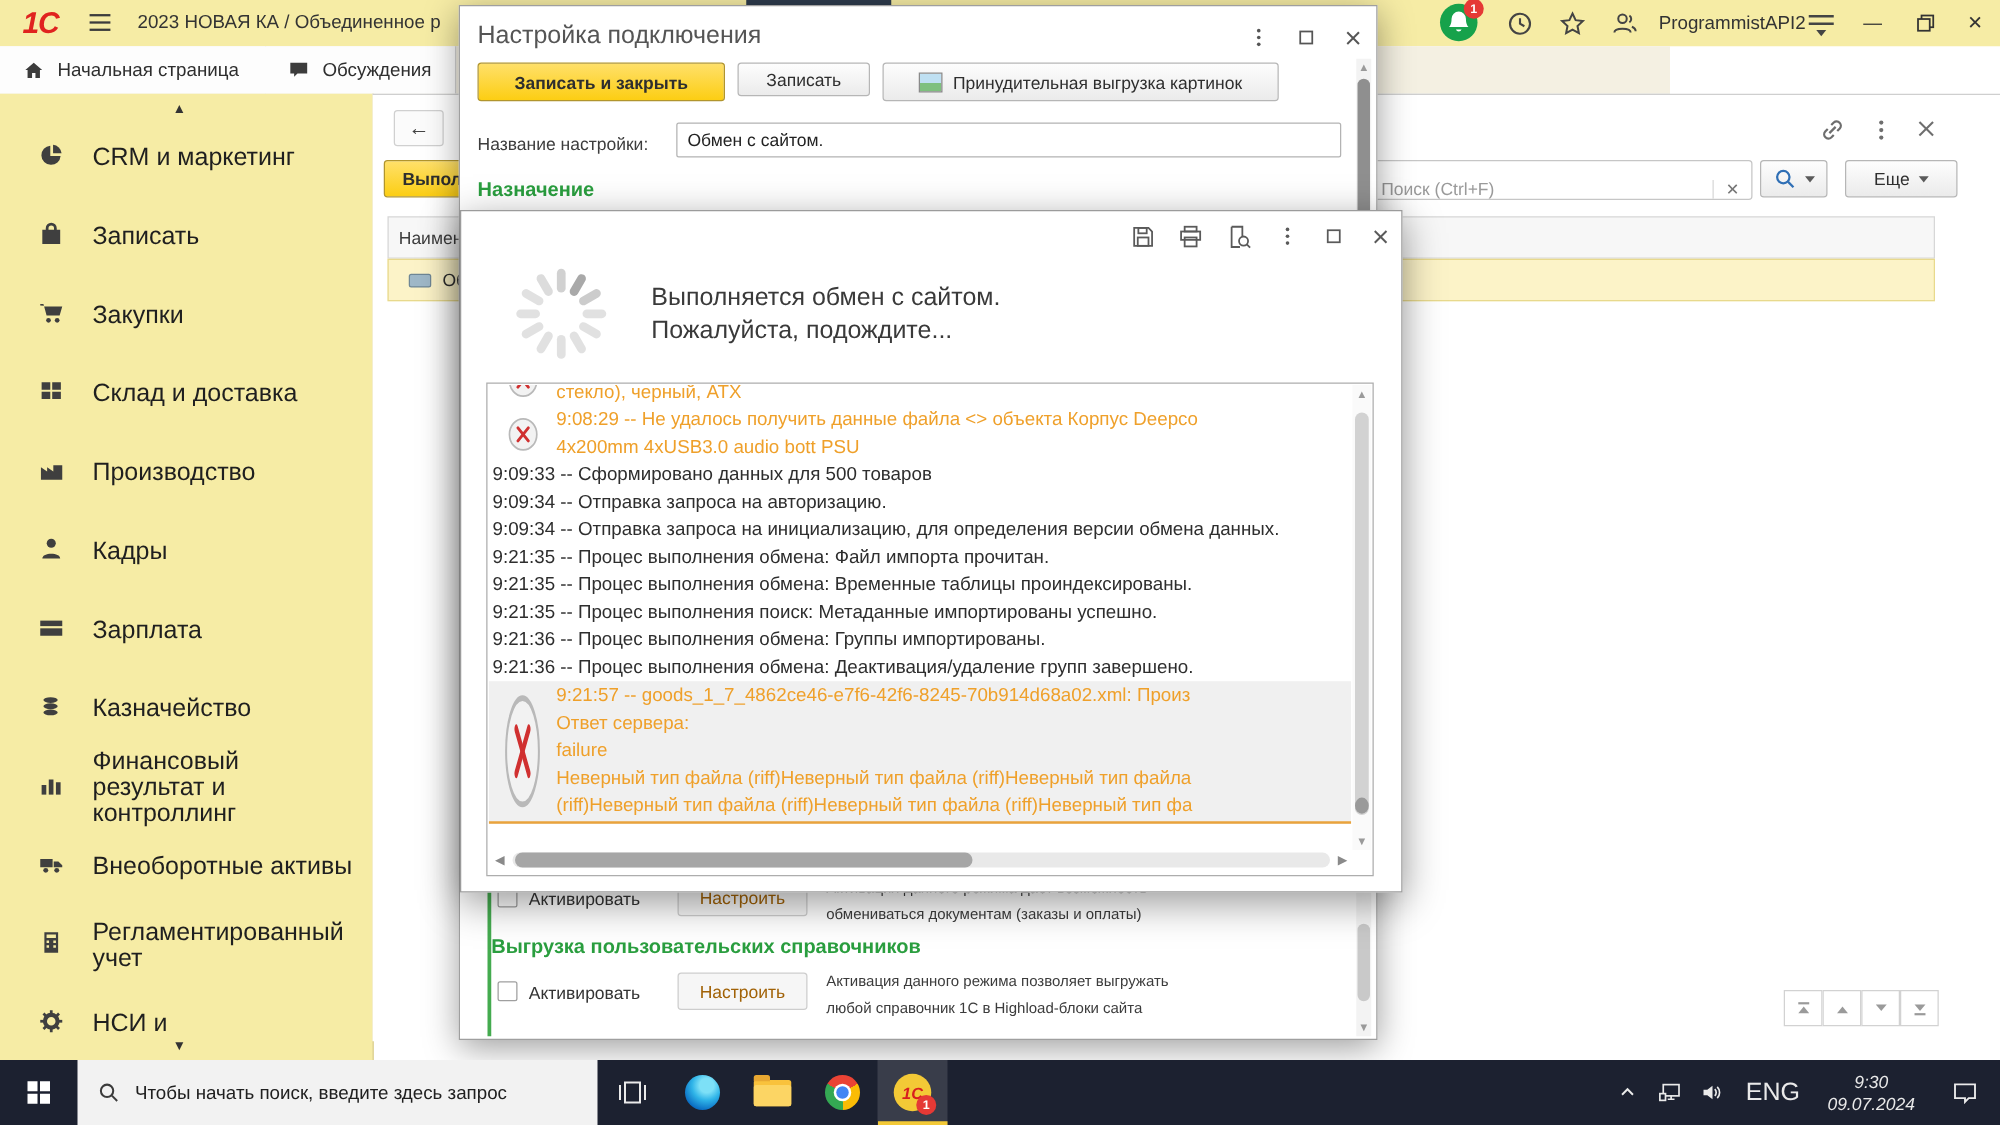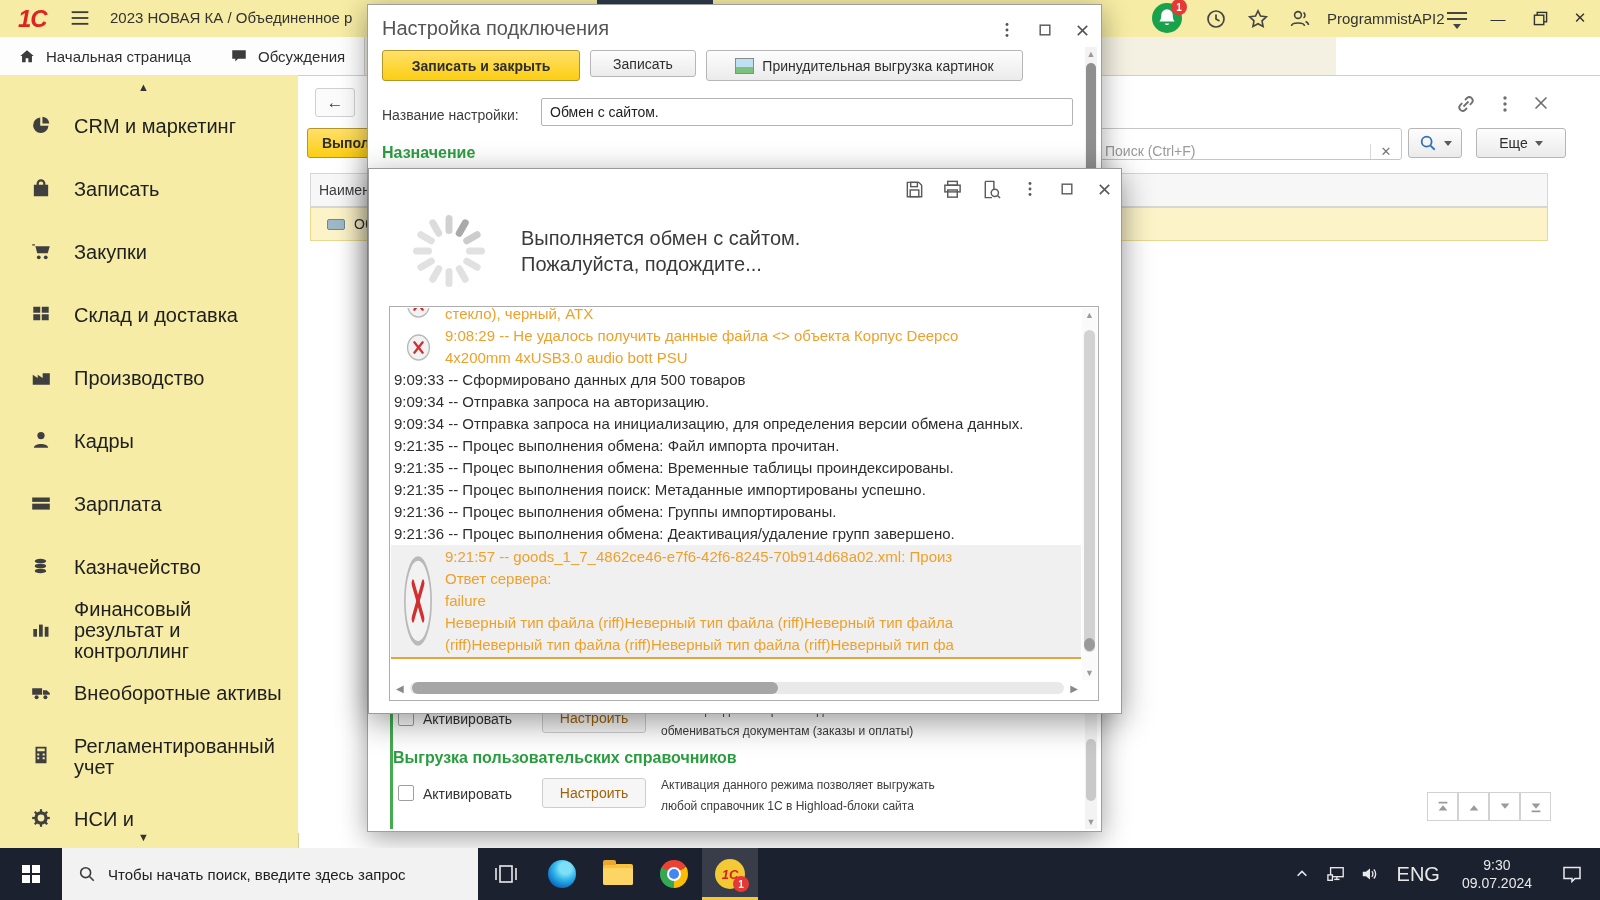--- a/index.html
+++ b/index.html
@@ -109,21 +109,21 @@
   .chrome{width:28px;height:28px;border-radius:50%;background:conic-gradient(from -60deg,#ea4335 0 120deg,#fbbc05 120deg 240deg,#34a853 240deg 360deg);position:relative;}
   .chrome:before{content:"";position:absolute;left:7px;top:7px;width:14px;height:14px;border-radius:50%;background:#fff;}
   .chrome:after{content:"";position:absolute;left:9px;top:9px;width:10px;height:10px;border-radius:50%;background:#4285f4;}
   .onec-ico{width:30px;height:30px;border-radius:50%;background:#f3c936;display:flex;align-items:center;justify-content:center;
     color:#d81e1e;font-weight:bold;font-style:italic;font-size:13px;position:relative;}
   .onec-badge{position:absolute;right:-4px;bottom:-3px;width:16px;height:16px;border-radius:50%;background:#e53935;color:#fff;
     font-size:10px;font-weight:bold;display:flex;align-items:center;justify-content:center;font-style:normal;}
   .tray{margin-left:auto;display:flex;align-items:center;color:#e9e9e9;}
   .tray-ico{width:34px;height:52px;display:flex;align-items:center;justify-content:center;}
   .tk-lang{font-size:20px;padding:0 10px;}
-  .tk-clock{text-align:center;font-size:14px;line-height:18px;padding:0 12px;}
+  .tk-clock{text-align:center;font-size:14px;line-height:18px;padding:0 12px;font-style:italic;}
   .strip-dark{position:absolute;left:597px;top:0;width:116px;height:5px;background:#2e3c4d;}
 </style>
 </head>
 <body>
 
 <div id="screen">
 
   <div class="topbar">
     <div class="logo1c">1С</div>
     <div class="burger">

